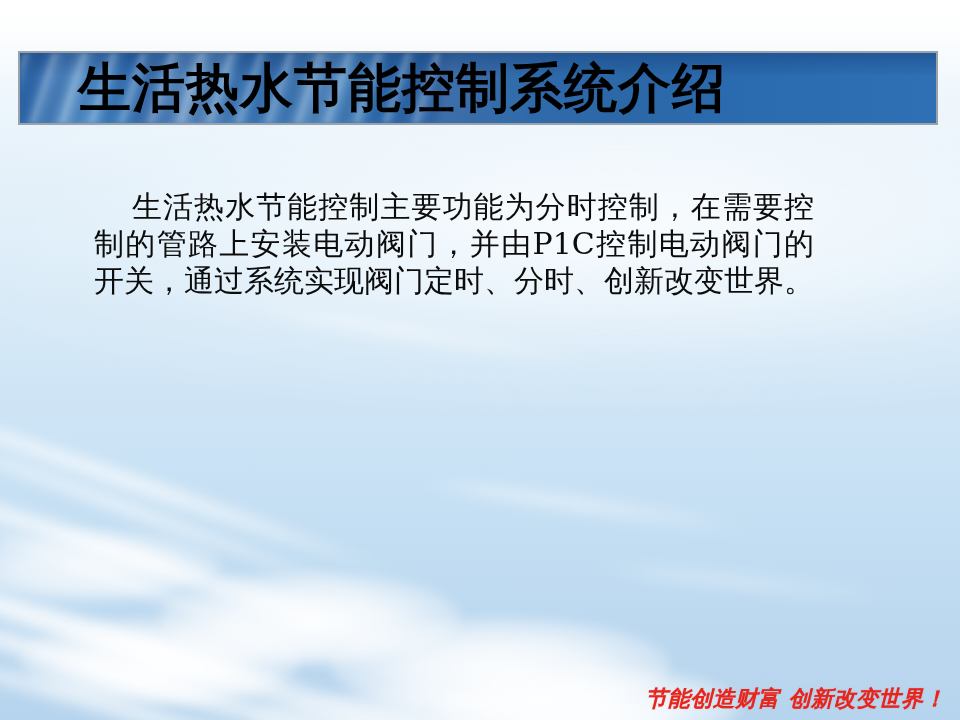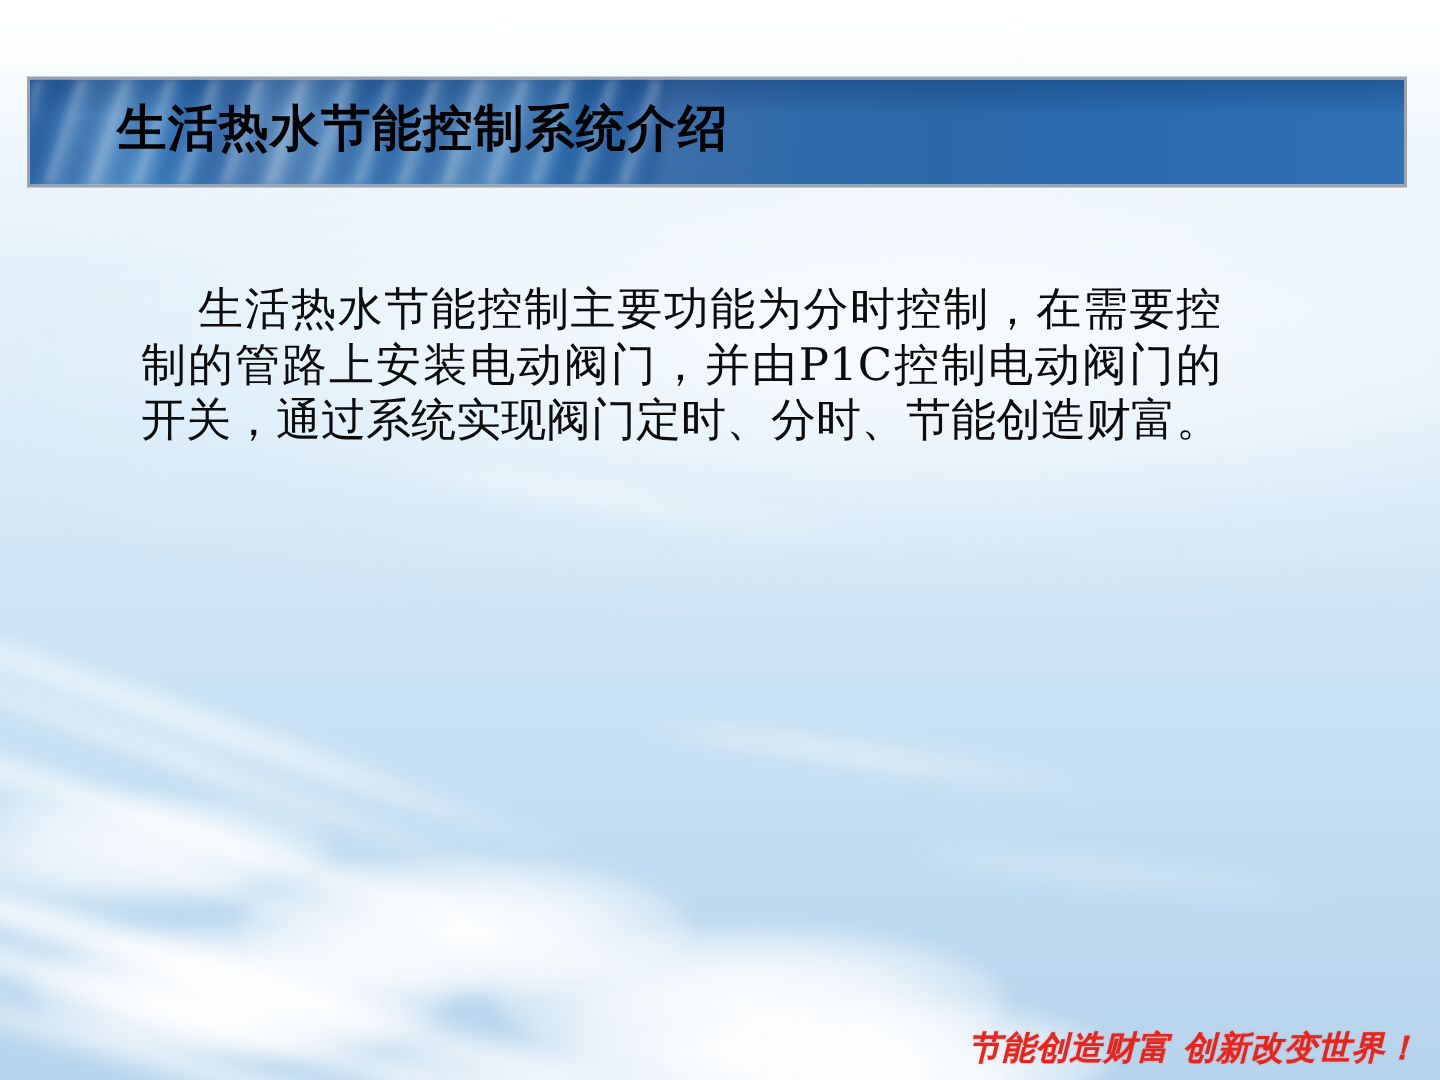--- a/index.html
+++ b/index.html
@@ -161,22 +161,22 @@
     background: linear-gradient(to bottom,
       rgba(8,44,100,0.34) 0%,
       rgba(8,44,100,0.00) 100%);
     pointer-events: none;
   }
   .title-text {
     position: absolute;
     left: 58px;
     top: 50%;
     transform: translateY(-50%);
-    font-family: Liberation Mono, monospace;
-    font-size: 33px;
+    font-family: Liberation Serif, serif;
+    font-size: 53px;
     font-weight: bold;
     color: #000000;
     letter-spacing: 1px;
     white-space: nowrap;
     line-height: 1;
   }
 
   
   .body-text {
     position: absolute;
@@ -233,17 +233,17 @@
   <div class="puff p2"></div>
   <div class="puff p4"></div>
   <div class="puff p6"></div>
 
   <div class="title-banner">
     <div class="banner-top-dark"></div>
     <div class="banner-sheen"></div>
     <div class="title-text">生活热水节能控制系统介绍</div>
   </div>
 
-  <div class="body-text">生活热水节能控制主要功能为分时控制，在需要控制的管路上安装电动阀门，并由P1C控制电动阀门的开关，通过系统实现阀门定时、分时、节能创造财富。</div>
+  <div class="body-text">生活热水节能控制主要功能为分时控制，在需要控制的管路上安装电动阀门，并由P1C控制电动阀门的开关，通过系统实现阀门定时、分时、创新改变世界。</div>
 
   <div class="slogan">节能创造财富 创新改变世界！</div>
 
 </div>
 
 </body></html>

